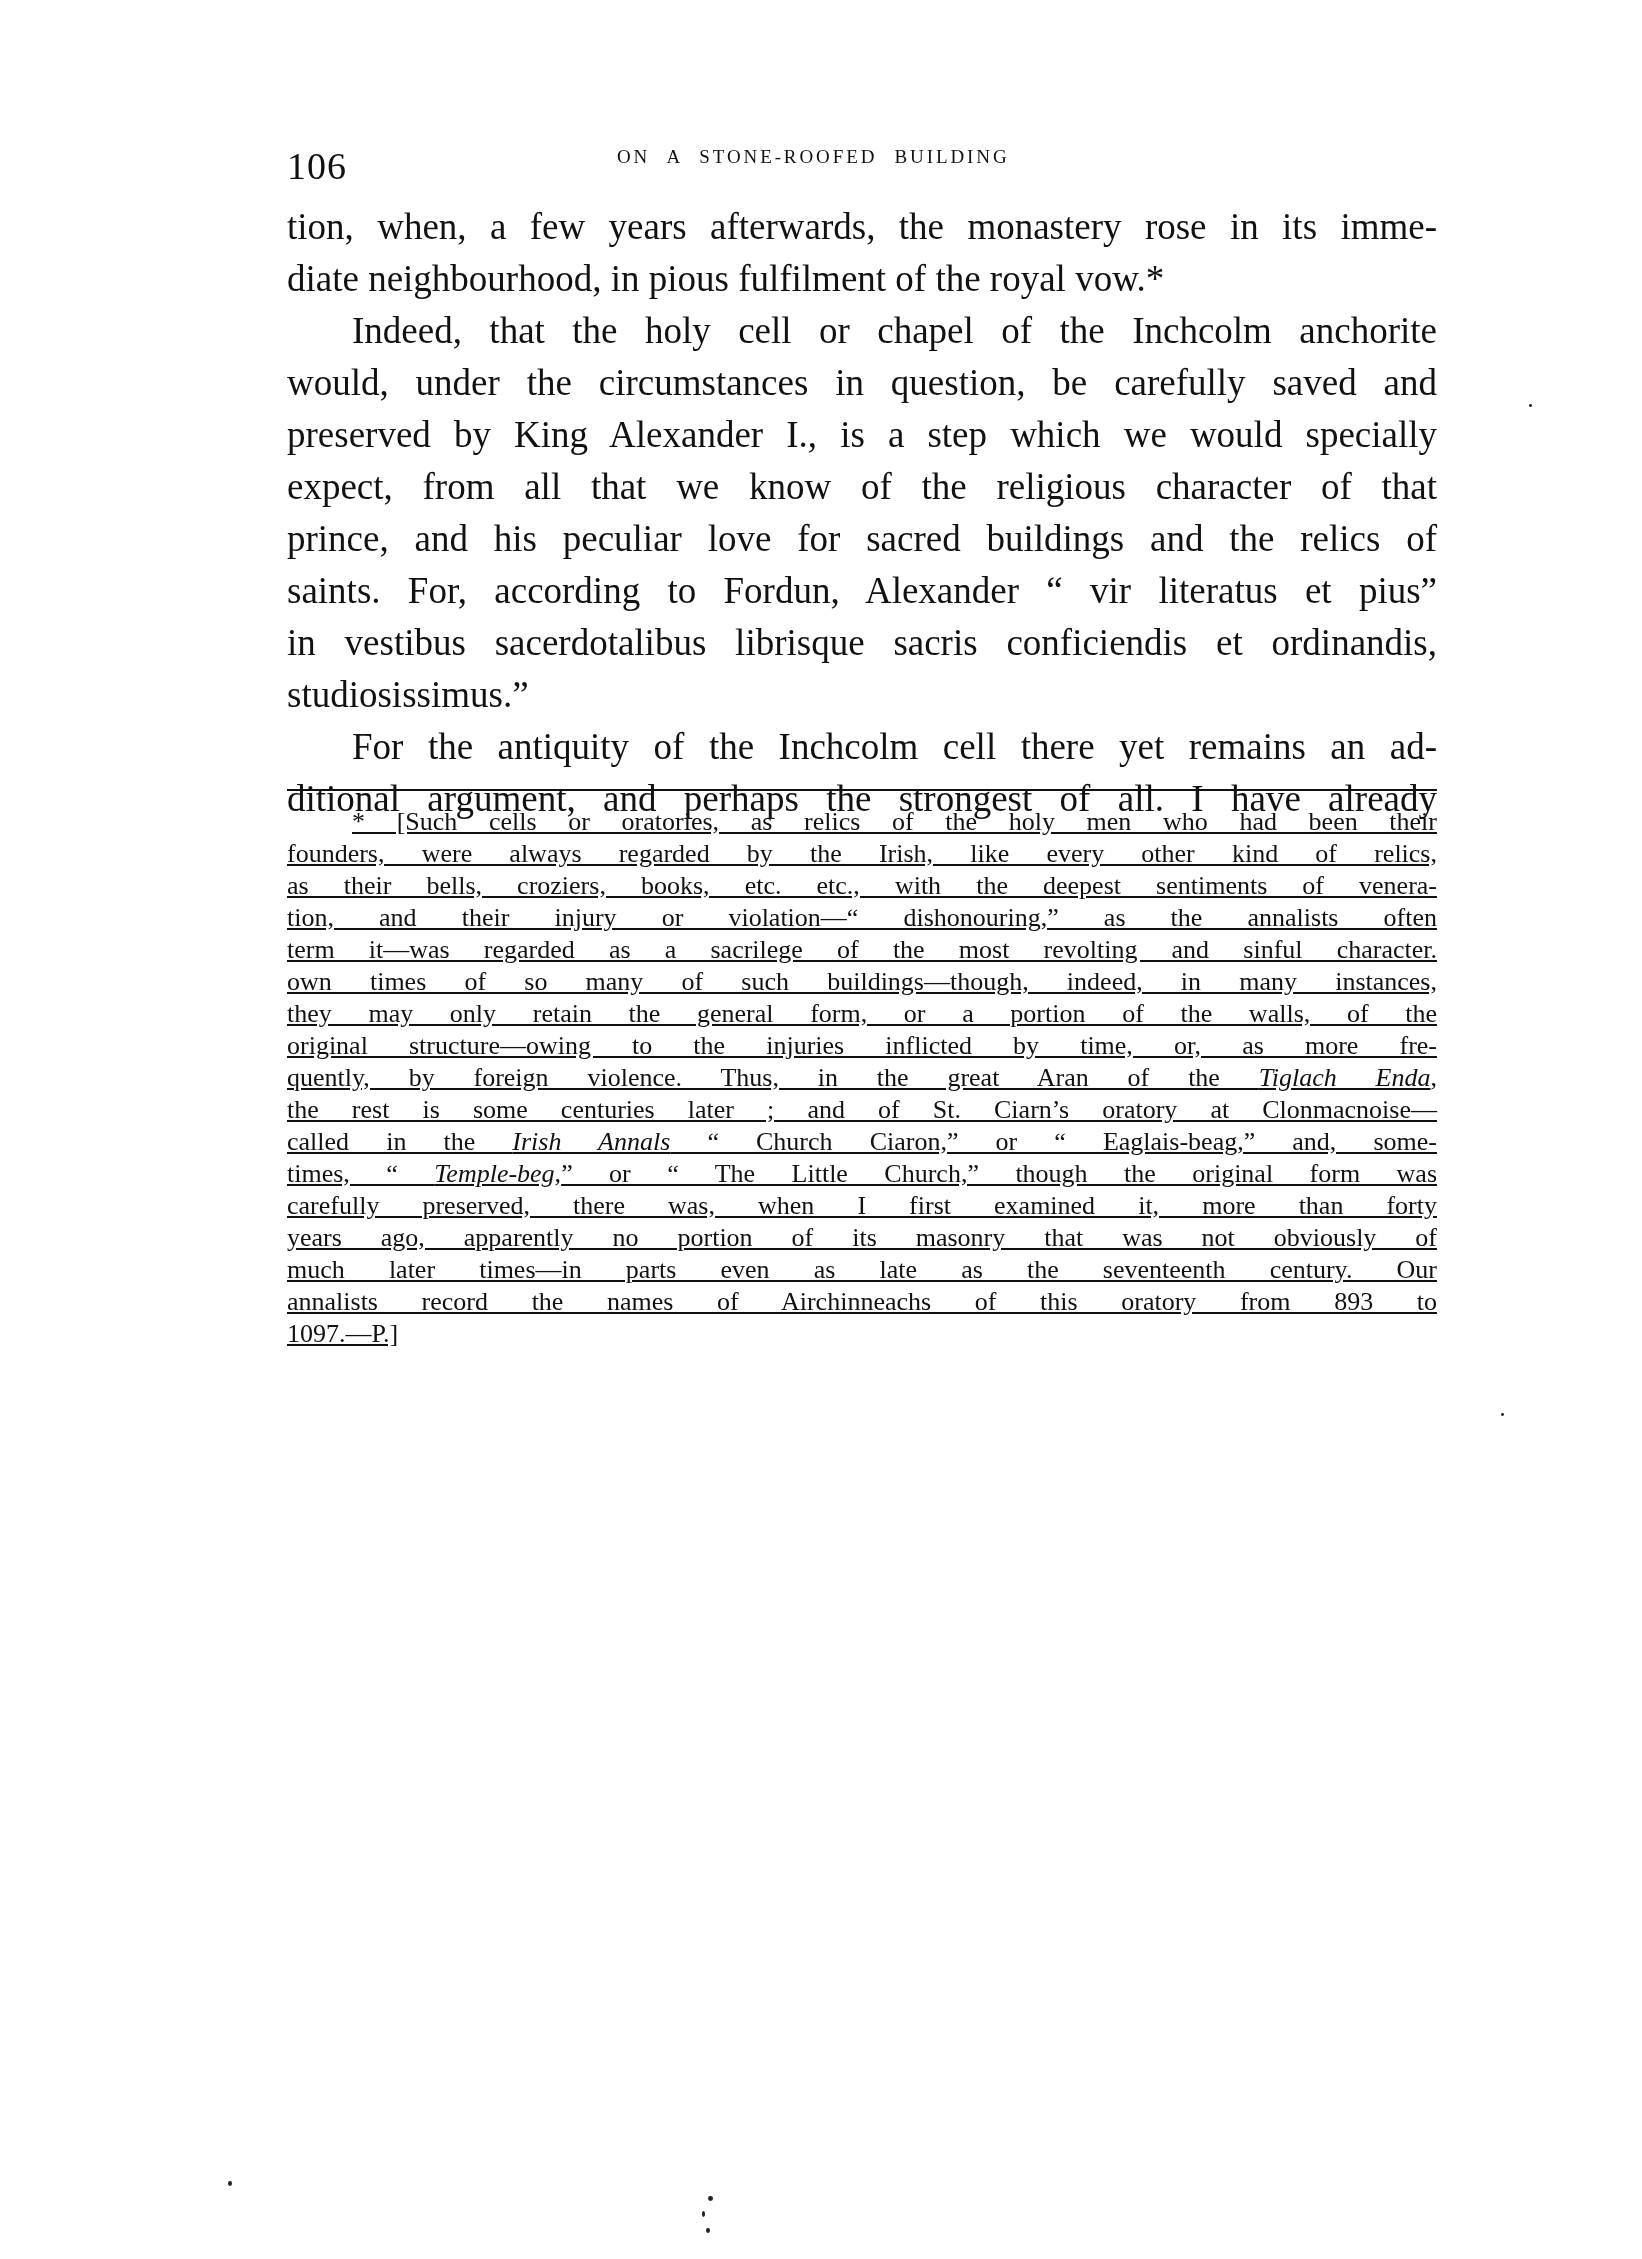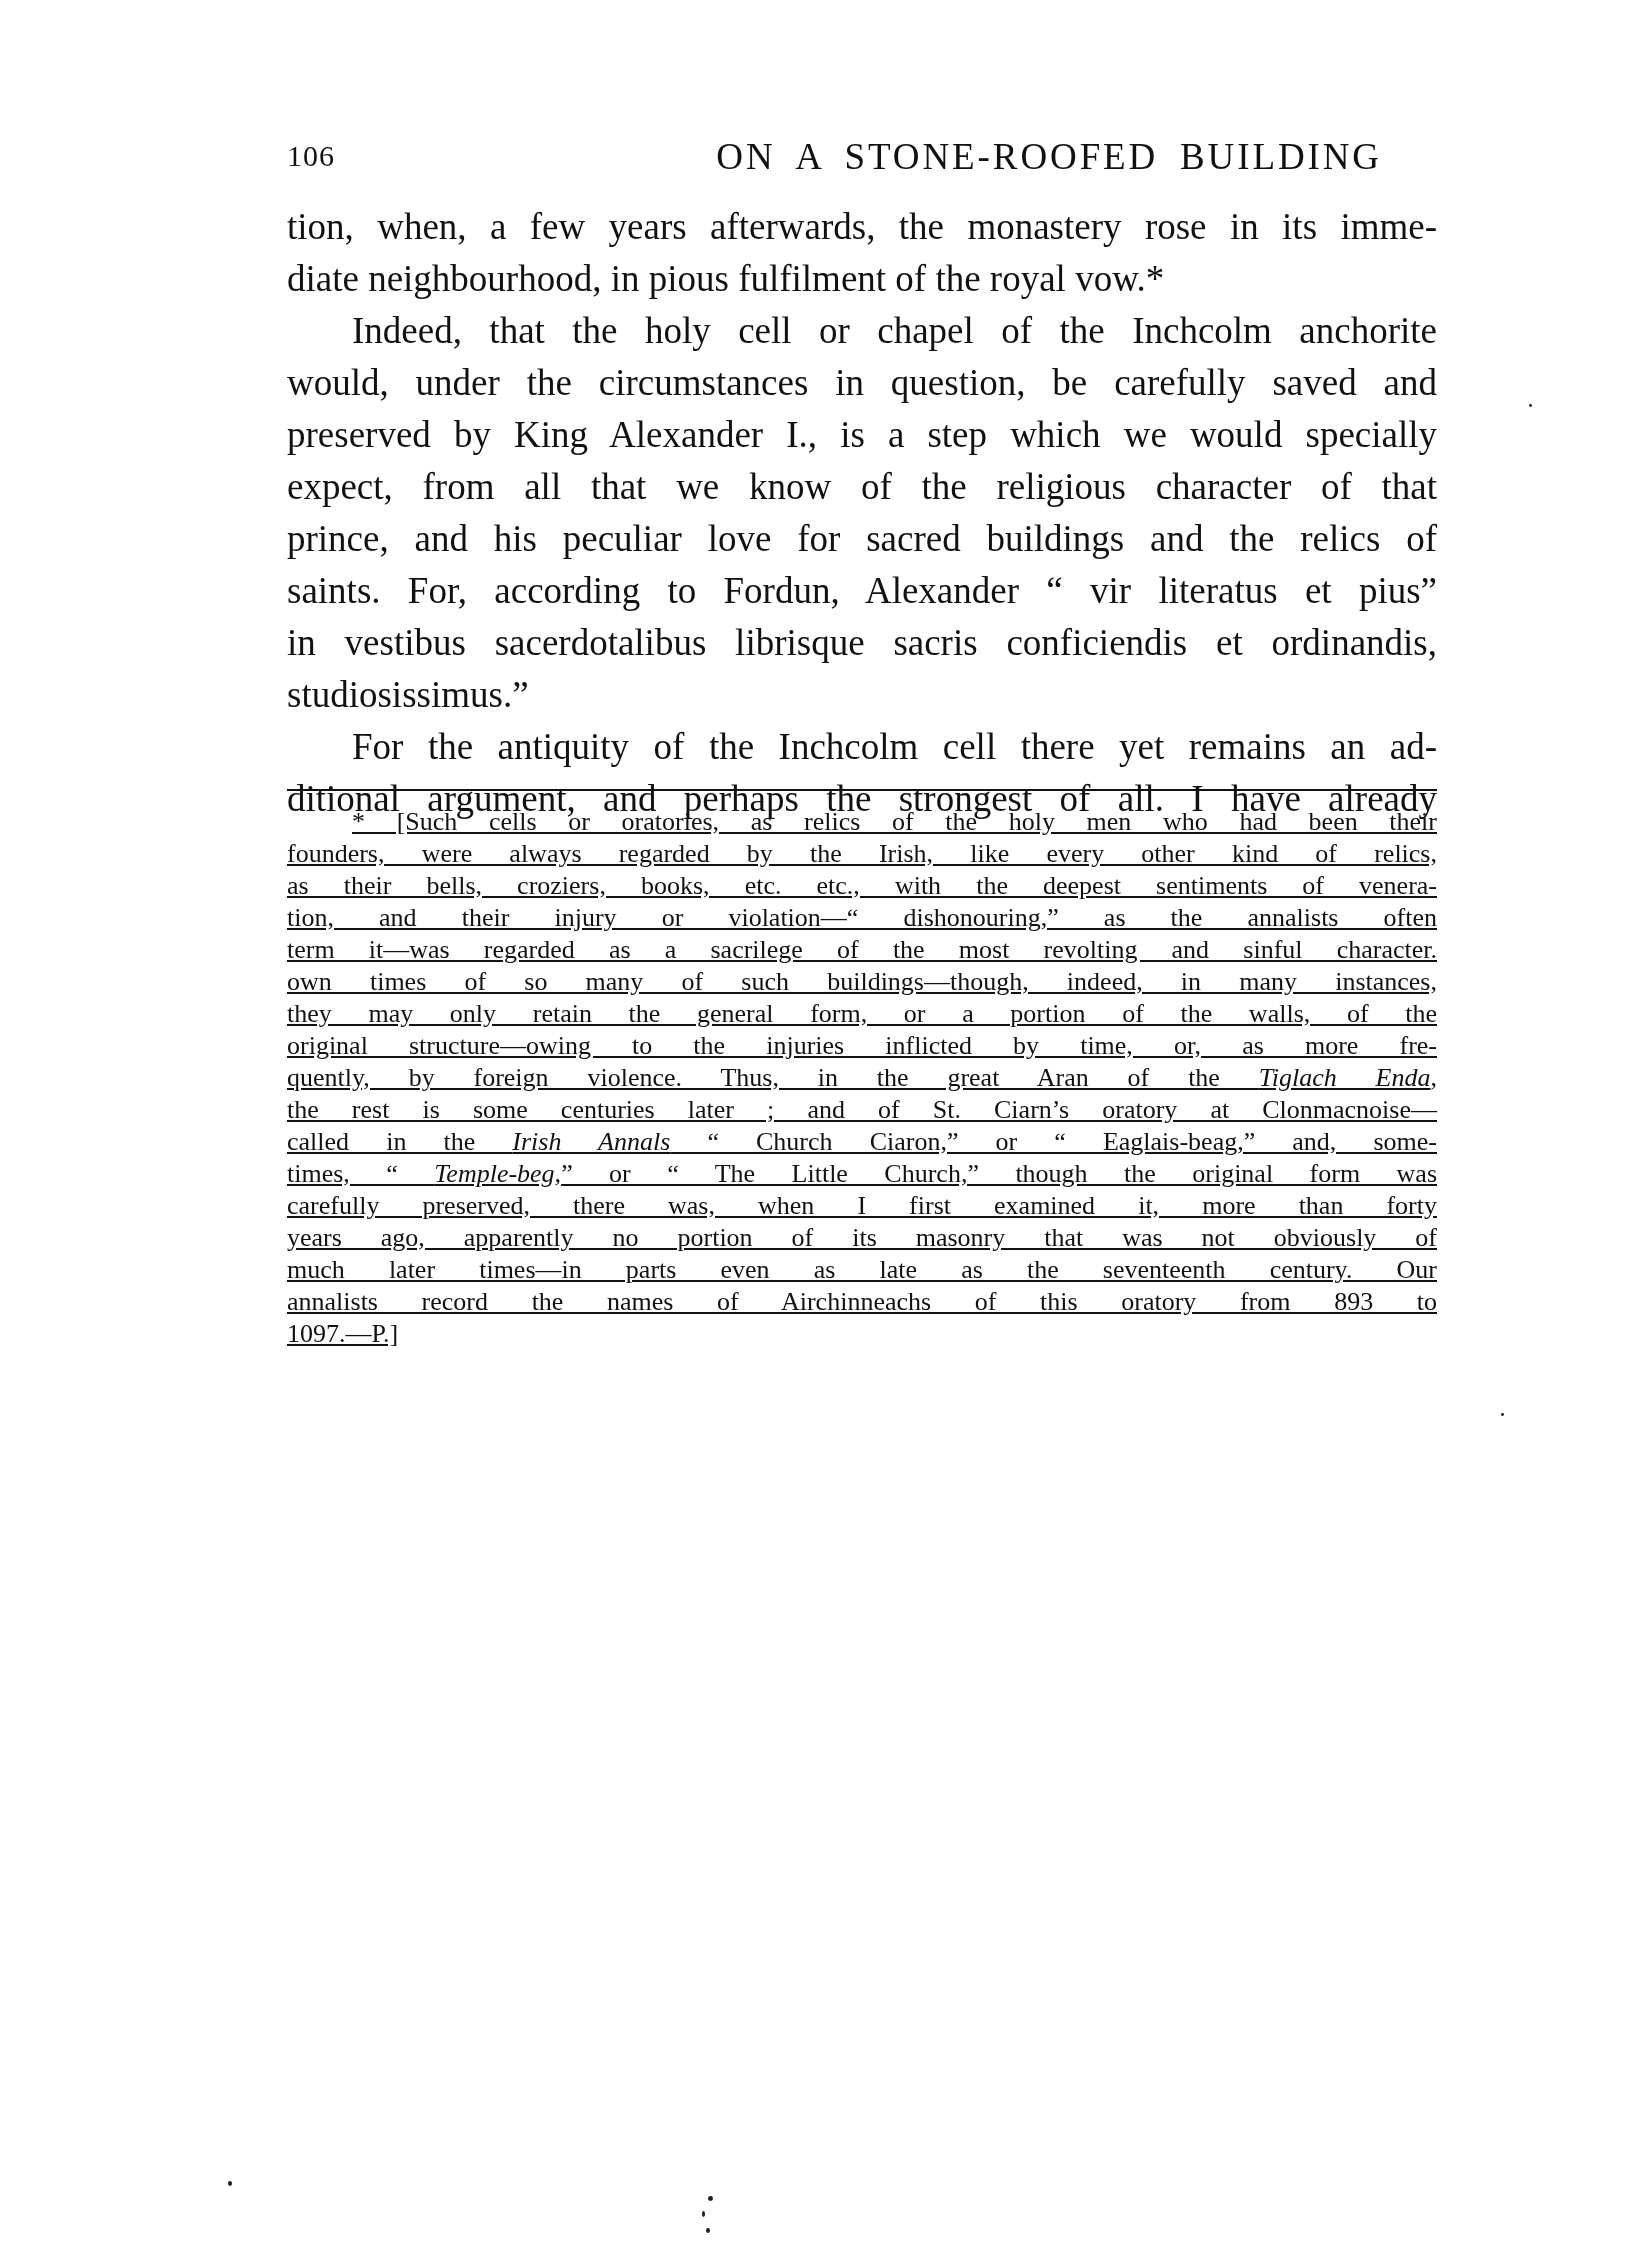--- a/index.html
+++ b/index.html
@@ -1,22 +1,22 @@
 <!DOCTYPE html>
 <html><head>
 <meta charset="utf-8">
 <style>
   html, body { margin: 0; padding: 0; background: #ffffff; }
   body { width: 1642px; height: 2260px; position: relative; overflow: hidden; color: #111111;
          font-family: "Liberation Serif", "DejaVu Serif", serif; }
   .page { position: absolute; left: 0; top: 0; width: 1642px; height: 2260px; }
   .header { position: absolute; left: 287px; top: 134px; width: 1150px; height: 44px; }
-  .page-number { position: absolute; left: 0; top: 0; font-size: 30px; line-height: 44px; letter-spacing: 1px; }
-  .running-title { position: absolute; left: 220px; width: 765px; top: 3.8px; text-align: right; padding-left: 110px;
-                   font-size: 37px; line-height: 38px; letter-spacing: 2.9px; word-spacing: 9.6px; }
+  .page-number { position: absolute; left: 0; top: 10px; font-size: 38px; line-height: 44px; letter-spacing: 1px; }
+  .running-title { position: absolute; left: 220px; width: 765px; top: 3.8px; text-align: left; padding-left: 110px;
+                   font-size: 19px; line-height: 38px; letter-spacing: 2.9px; word-spacing: 9.6px; }
   .body-text { position: absolute; left: 287px; top: 201px; width: 1150px; }
   .line { display: block; height: 52px; line-height: 52px; font-size: 37px; white-space: nowrap;
           text-align: justify; text-align-last: justify; }
   .line.last { text-align-last: left; }
   .line.indent { padding-left: 65px; }
   .rule { position: absolute; left: 287px; top: 789px; width: 1150px; height: 0; border-top: 2.4px solid #111; }
   .footnotes { position: absolute; left: 287px; top: 806px; width: 1150px; }
   .fline { display: block; height: 32px; line-height: 32px; font-size: 26px; white-space: nowrap;
            text-align: justify; text-align-last: justify; text-decoration: underline; }
   .fline.last { text-align-last: left; }

